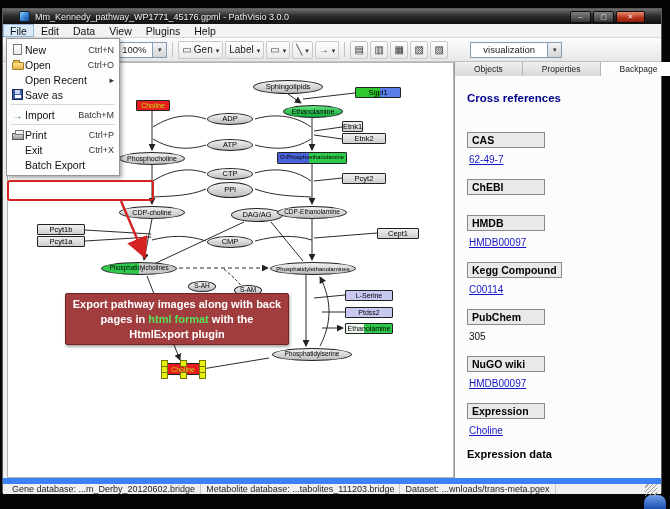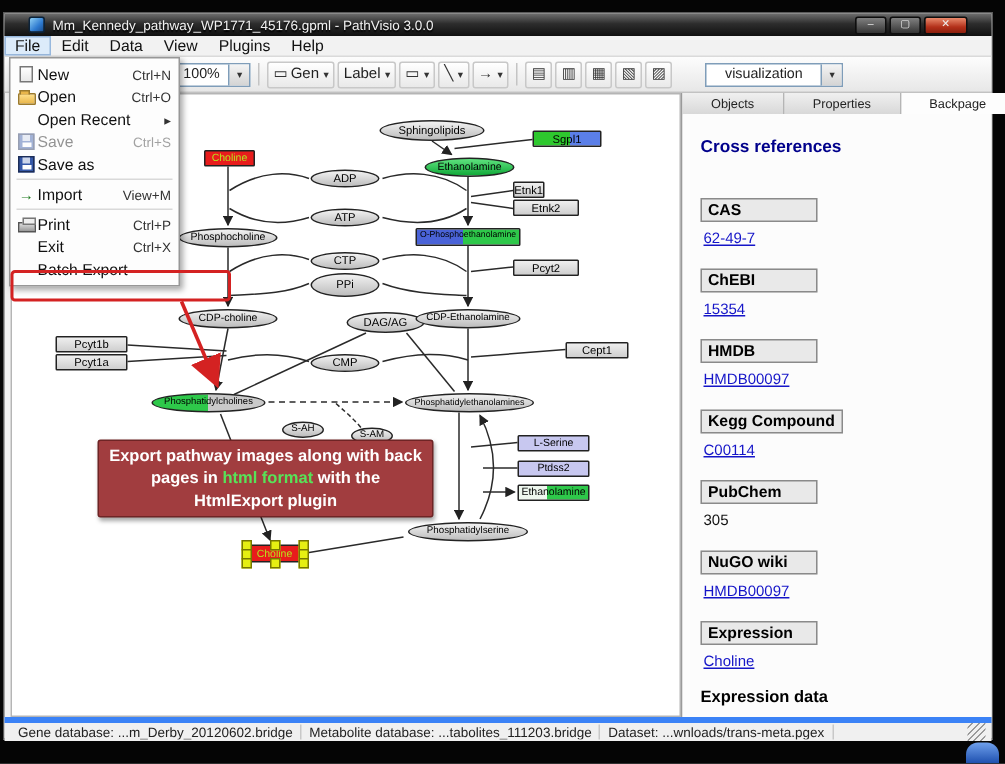--- a/index.html
+++ b/index.html
@@ -87,21 +87,21 @@
   .bp-header{color:#00008b;font-weight:bold;font-size:11.5px;margin-bottom:26px;}
   .xref{margin-bottom:12px;}
   .xref-title{display:inline-block;min-width:78px;background:#e9e9e9;border:1px solid #8a8a8a;font-weight:bold;
               font-size:10.5px;padding:1px 4px;margin-bottom:6px;box-sizing:border-box;}
   .xref-value{display:block;font-size:10px;margin-left:2px;color:#111;}
   a.xref-link{color:#1515c8;text-decoration:underline;}
   .bp-footer{font-weight:bold;font-size:11px;margin-top:4px;}
 
   
   .statusbar{position:absolute;left:0;top:469px;width:100%;height:16px;background:#f0f0f0;z-index:5;
-             border-top:4px solid #3b82f6;display:flex;align-items:center;font-size:9px;color:#222;
+             border-top:6px solid #3b82f6;display:flex;align-items:flex-start;font-size:9px;color:#222;
              padding:0 4px;box-sizing:border-box;}
   .sbseg{padding:0 5px;border-right:1px solid #c8c8c8;white-space:nowrap;overflow:hidden;}
   .grip{margin-left:auto;width:12px;height:12px;background:repeating-linear-gradient(135deg,transparent 0 2px,#9a9a9a 2px 3px);}
 
   
   .filemenu{position:absolute;left:3px;top:29px;width:114px;background:#fdfdfd;border:1px solid #979797;
             box-shadow:2px 2px 4px rgba(0,0,0,.35);z-index:8;padding:3px 1px;box-sizing:border-box;}
   .fm-row{display:flex;align-items:center;height:15px;font-size:10.5px;padding:0 4px 0 2px;color:#111;}
   .fm-row.disabled{opacity:.45;}
   .fm-icon{width:15px;display:flex;justify-content:center;flex:0 0 auto;}
@@ -293,21 +293,21 @@
           <div class="tab">Objects</div>
           <div class="tab">Properties</div>
           <div class="tab active">Backpage</div>
           <div class="tab">Search</div>
           <div class="tab">Legend</div>
         </div>
       <div class="backpage">
         <div class="bp-header">Cross references</div>
         <div>
             <div class="xref"><div class="xref-title">CAS</div><a href="#" class="xref-value xref-link">62-49-7</a></div>
-            <div class="xref"><div class="xref-title">ChEBI</div><a href="#" class="xref-value xref-link">15354</a></div>
+            <div class="xref"><div class="xref-title">ChEBI</div></div>
             <div class="xref"><div class="xref-title">HMDB</div><a href="#" class="xref-value xref-link">HMDB00097</a></div>
             <div class="xref"><div class="xref-title">Kegg Compound</div><a href="#" class="xref-value xref-link">C00114</a></div>
             <div class="xref"><div class="xref-title">PubChem</div><span class="xref-value">305</span></div>
             <div class="xref"><div class="xref-title">NuGO wiki</div><a href="#" class="xref-value xref-link">HMDB00097</a></div>
             <div class="xref"><div class="xref-title">Expression</div><a href="#" class="xref-value xref-link">Choline</a></div>
           </div>
         <div class="bp-footer">Expression data</div>
       </div>
     </div>
 
@@ -332,41 +332,34 @@
               <span class="ico ico-folder"></span>
             </span>
             <span class="fm-label">Open</span>
             <span class="fm-shortcut">Ctrl+O</span>
           </div>
           <div class="fm-row">
             <span class="fm-icon"></span>
             <span class="fm-label">Open Recent</span>
             <span class="fm-shortcut">▸</span>
           </div>
-          <div class="fm-row disabled">
-            <span class="fm-icon">
-              <span class="ico ico-disk"></span>
-            </span>
-            <span class="fm-label">Save</span>
-            <span class="fm-shortcut">Ctrl+S</span>
-          </div>
           <div class="fm-row">
             <span class="fm-icon">
               <span class="ico ico-disk"></span>
             </span>
             <span class="fm-label">Save as</span>
             <span class="fm-shortcut"></span>
           </div>
           <div class="menu-sep"></div>
           <div class="fm-row">
             <span class="fm-icon">
               <span class="ico ico-arrow-green"></span>
             </span>
             <span class="fm-label">Import</span>
-            <span class="fm-shortcut">View+M</span>
+            <span class="fm-shortcut">Batch+M</span>
           </div>
           <div class="menu-sep"></div>
           <div class="fm-row">
             <span class="fm-icon">
               <span class="ico ico-print"></span>
             </span>
             <span class="fm-label">Print</span>
             <span class="fm-shortcut">Ctrl+P</span>
           </div>
           <div class="fm-row">

